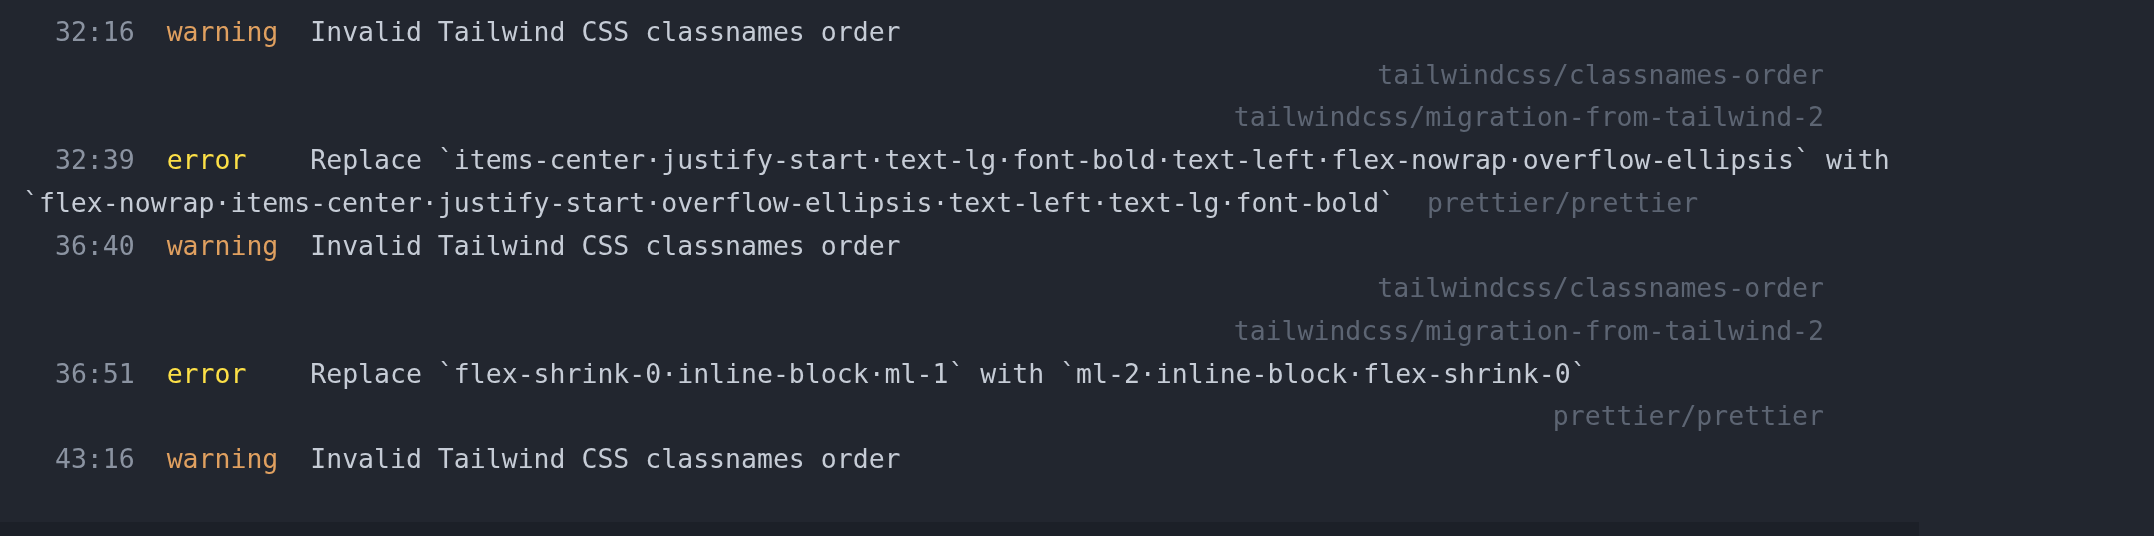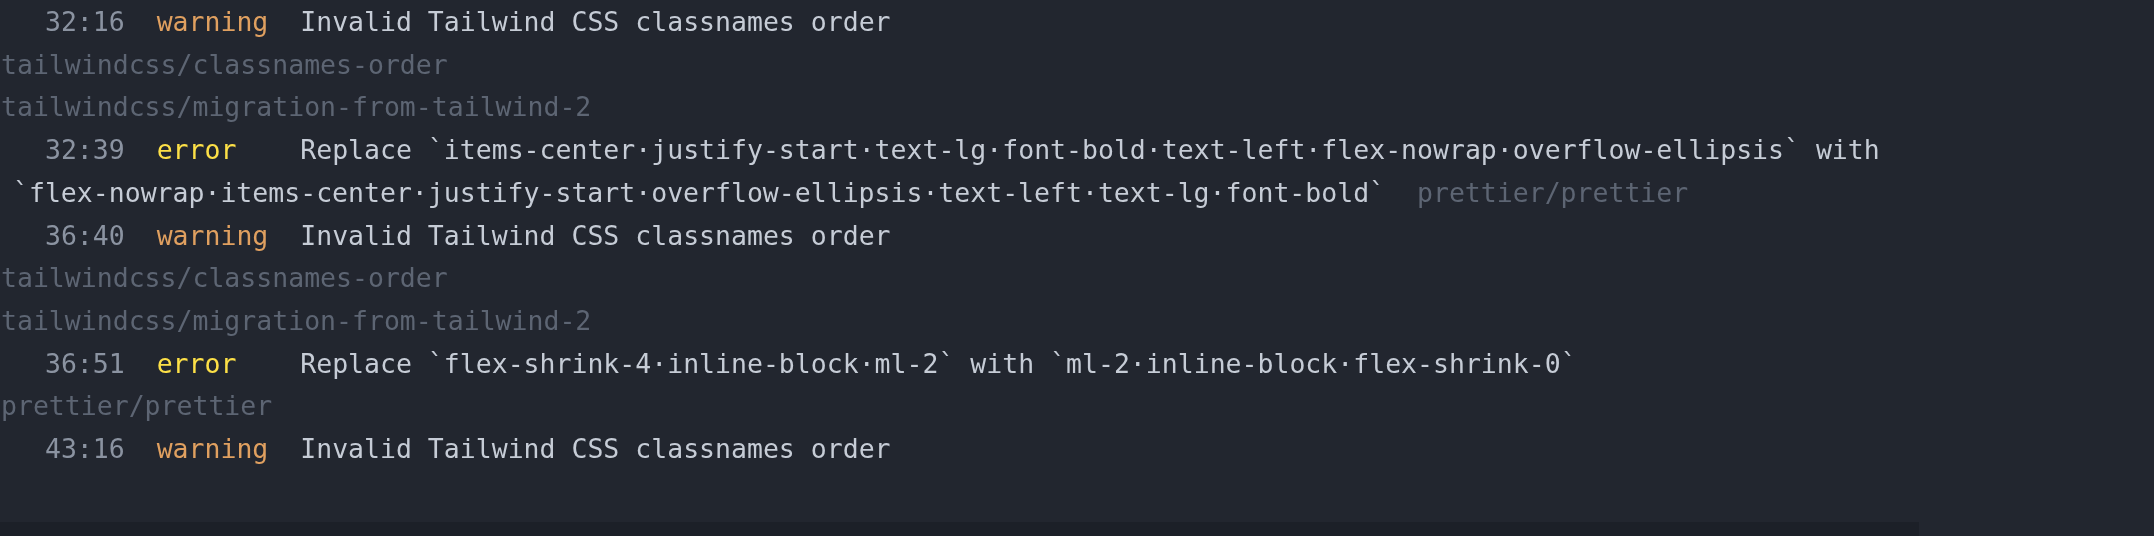--- a/index.html
+++ b/index.html
@@ -13,21 +13,21 @@
     overflow: hidden;
     font-family: "DejaVu Sans Mono", "Liberation Mono", monospace;
   }
 
   #terminal {
     width: 1919px;
     height: 536px;
     background: #22262f;
     position: relative;
     box-sizing: border-box;
-    padding: 1px;
+    padding: 11px;
   }
 
   .log-line {
     display: block;
     white-space: pre-wrap;
     font-size: 26.5px;
     line-height: 42.7px;
     letter-spacing: 0px;
     padding-left: 12px;
     padding-right: 8px;
@@ -42,20 +42,21 @@
     color: #e0a060;
   }
   .sev-error {
     color: #fde047;
   }
   .msg {
     color: #c6ccd6;
   }
   .rule-line {
     display: block;
+    text-align: right;
     font-size: 26.5px;
     line-height: 42.7px;
     color: #5d6573;
     padding-right: 84px;
     box-sizing: border-box;
     white-space: pre;
     font-family: "DejaVu Sans Mono", "Liberation Mono", monospace;
   }
   .inline-rule {
     color: #5d6573;
@@ -74,18 +75,18 @@
 
 <div id="terminal">
   <div id="log-body">
       <div class="log-line"><span class="loc">  32:16</span><span>  </span><span class="sev-warning">warning</span><span>  </span><span class="msg">Invalid Tailwind CSS classnames order</span></div>
       <div class="rule-line">tailwindcss/classnames-order</div>
       <div class="rule-line">tailwindcss/migration-from-tailwind-2</div>
       <div class="log-line"><span class="loc">  32:39</span><span>  </span><span class="sev-error">error</span><span>    </span><span class="msg">Replace `items-center·justify-start·text-lg·font-bold·text-left·flex-nowrap·overflow-ellipsis` with `flex-nowrap·items-center·justify-start·overflow-ellipsis·text-left·text-lg·font-bold`</span><span>  </span><span class="inline-rule">prettier/prettier</span></div>
       <div class="log-line"><span class="loc">  36:40</span><span>  </span><span class="sev-warning">warning</span><span>  </span><span class="msg">Invalid Tailwind CSS classnames order</span></div>
       <div class="rule-line">tailwindcss/classnames-order</div>
       <div class="rule-line">tailwindcss/migration-from-tailwind-2</div>
-      <div class="log-line"><span class="loc">  36:51</span><span>  </span><span class="sev-error">error</span><span>    </span><span class="msg">Replace `flex-shrink-4·inline-block·ml-2` with `ml-2·inline-block·flex-shrink-0`</span></div>
+      <div class="log-line"><span class="loc">  36:51</span><span>  </span><span class="sev-error">error</span><span>    </span><span class="msg">Replace `flex-shrink-0·inline-block·ml-1` with `ml-2·inline-block·flex-shrink-0`</span></div>
       <div class="rule-line">prettier/prettier</div>
       <div class="log-line"><span class="loc">  43:16</span><span>  </span><span class="sev-warning">warning</span><span>  </span><span class="msg">Invalid Tailwind CSS classnames order</span></div>
     </div>
   <div class="bottom-fade"></div>
 </div>
 
 </body></html>

